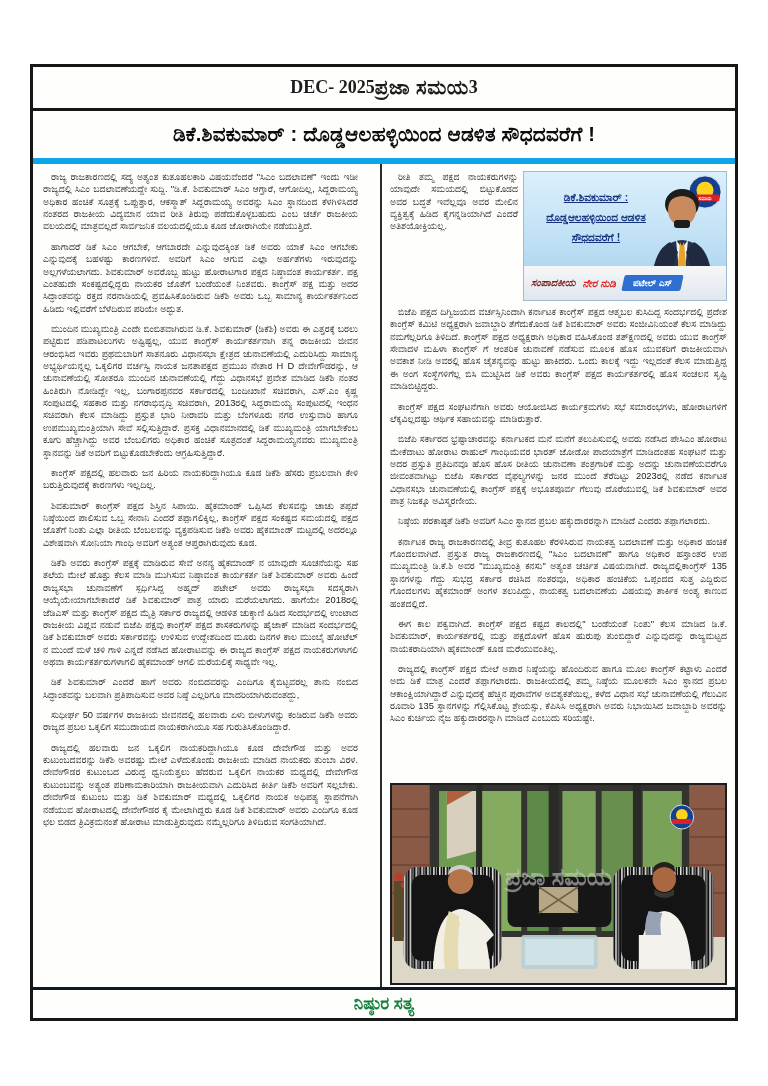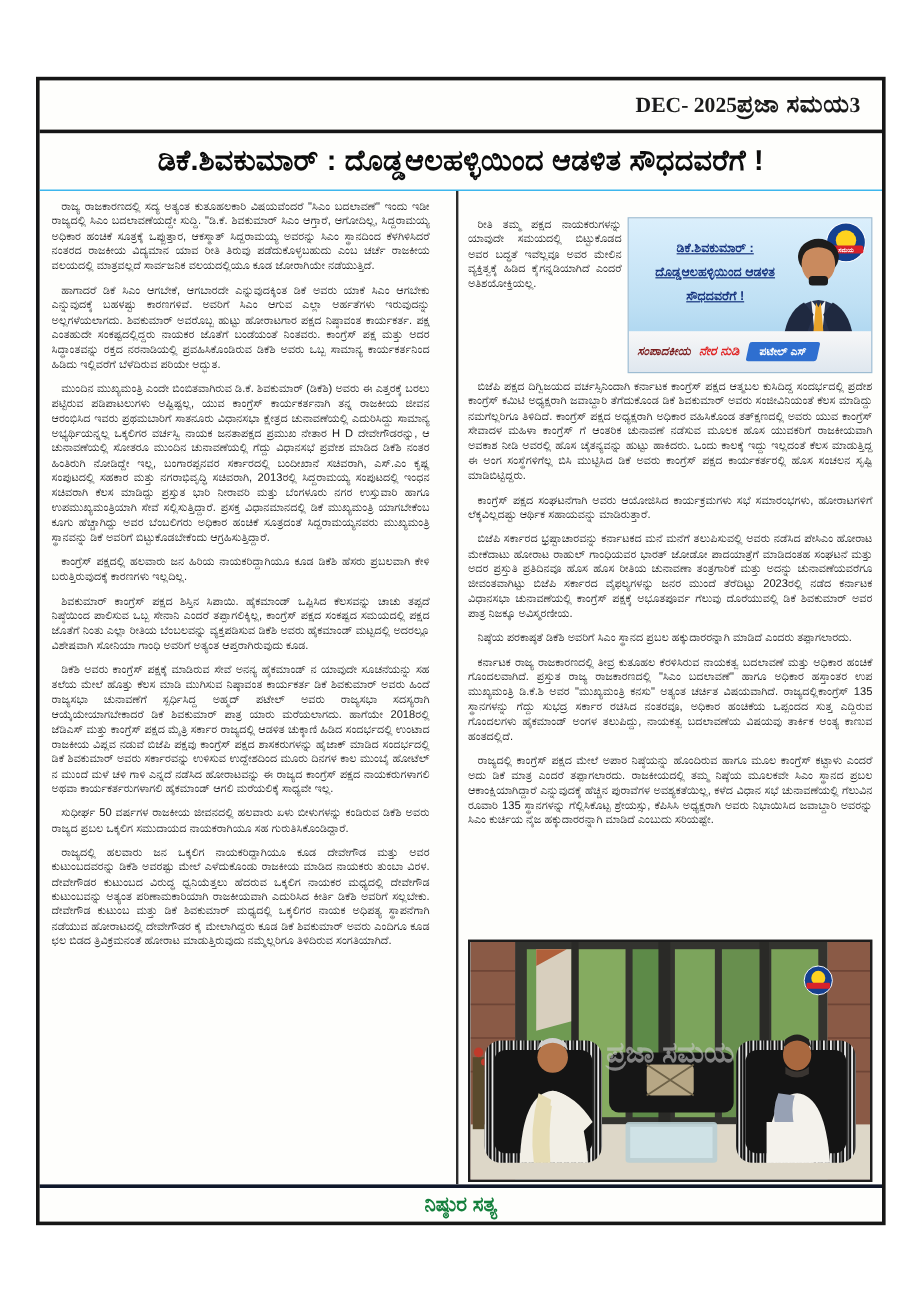--- a/index.html
+++ b/index.html
@@ -1,30 +1,30 @@
 <!DOCTYPE html>
 <html><head>
 <meta charset="utf-8">
 <style>
   html,body{margin:0;padding:0;}
   body{width:768px;height:1086px;position:relative;background:#ffffff;
        font-family:"Liberation Sans", sans-serif;color:#1b1b1b;}
   .frame{position:absolute;left:30px;top:64px;width:708px;height:957px;
          border:3px solid #161616;background:#fefefc;box-sizing:border-box;
          display:flex;flex-direction:column;}
-  .hdr{display:flex;justify-content:flex-end;align-items:center;height:41px;
+  .hdr{display:flex;justify-content:center;align-items:center;height:41px;
        border-bottom:3px solid #161616;padding:0 18px;flex:0 0 auto;}
   .hdr .date,.hdr .pgnum{font-family:"Liberation Serif", serif;font-weight:bold;font-size:18px;}
   .hdr .masthead{font-weight:bold;font-size:20px;letter-spacing:.5px;}
-  .headline{height:47px;border-bottom:1px solid #0ea5e9;display:flex;align-items:center;
-            justify-content:center;font-size:24px;font-weight:800;letter-spacing:.2px;
+  .headline{height:47px;border-bottom:6px solid #0ea5e9;display:flex;align-items:center;
+            justify-content:center;font-size:20px;font-weight:800;letter-spacing:.2px;
             flex:0 0 auto;color:#0c0c0c;}
   .bodyarea{flex:1 1 auto;display:flex;overflow:hidden;}
   .col-left{width:347px;flex:0 0 347px;padding:7px 22px 2px 10px;box-sizing:border-box;}
-  .col-right{flex:1 1 auto;border-left:2px solid #2b2b2b;padding:22px 8px 2px 8px;
+  .col-right{flex:1 1 auto;border-left:2px solid #2b2b2b;padding:7px 8px 2px 8px;
              box-sizing:border-box;display:flex;flex-direction:column;overflow:hidden;}
   p.art{font-size:9.3px;line-height:1.33;text-align:justify;margin:0 0 8px;
         text-indent:8px;color:#191919;}
   .toprow{display:flex;gap:5px;margin-bottom:5px;flex:0 0 auto;}
   .narrowtext{width:128px;flex:0 0 128px;}
   .narrowtext p.art{margin:0;}
   
   .adbox{flex:1 1 auto;height:130px;position:relative;overflow:hidden;
          background:linear-gradient(180deg,#dbeffc 0%,#bfe0f4 55%,#9dcdec 100%);
          border:1px solid #9dbcd2;box-sizing:border-box;}
@@ -62,20 +62,21 @@
 
   <div class="bodyarea">
 
     <div class="col-left">
       <p class="art">ರಾಜ್ಯ ರಾಜಕಾರಣದಲ್ಲಿ ಸದ್ಯ ಅತ್ಯಂತ ಕುತೂಹಲಕಾರಿ ವಿಷಯವೆಂದರೆ "ಸಿಎಂ ಬದಲಾವಣೆ" ಇಂದು ಇಡೀ ರಾಜ್ಯದಲ್ಲಿ ಸಿಎಂ ಬದಲಾವಣೆಯದ್ದೇ ಸುದ್ದಿ. "ಡಿ.ಕೆ. ಶಿವಕುಮಾರ್ ಸಿಎಂ ಆಗ್ತಾರೆ, ಆಗೋದಿಲ್ಲ, ಸಿದ್ದರಾಮಯ್ಯ ಅಧಿಕಾರ ಹಂಚಿಕೆ ಸೂತ್ರಕ್ಕೆ ಒಪ್ಪುತ್ತಾರ, ಆಕಸ್ಮಾತ್ ಸಿದ್ದರಾಮಯ್ಯ ಅವರನ್ನು ಸಿಎಂ ಸ್ಥಾನದಿಂದ ಕೆಳಗಿಳಿಸಿದರೆ ನಂತರದ ರಾಜಕೀಯ ವಿದ್ಯಮಾನ ಯಾವ ರೀತಿ ತಿರುವು ಪಡೆದುಕೊಳ್ಳಬಹುದು ಎಂಬ ಚರ್ಚೆ ರಾಜಕೀಯ ವಲಯದಲ್ಲಿ ಮಾತ್ರವಲ್ಲದೆ ಸಾರ್ವಜನಿಕ ವಲಯದಲ್ಲಿಯೂ ಕೂಡ ಜೋರಾಗಿಯೇ ನಡೆಯುತ್ತಿದೆ.</p>
       <p class="art">ಹಾಗಾದರೆ ಡಿಕೆ ಸಿಎಂ ಆಗಬೇಕೆ, ಆಗಬಾರದೇ ಎನ್ನುವುದಕ್ಕಿಂತ ಡಿಕೆ ಅವರು ಯಾಕೆ ಸಿಎಂ ಆಗಬೇಕು ಎನ್ನುವುದಕ್ಕೆ ಬಹಳಷ್ಟು ಕಾರಣಗಳಿವೆ. ಅವರಿಗೆ ಸಿಎಂ ಆಗುವ ಎಲ್ಲಾ ಅರ್ಹತೆಗಳು ಇರುವುದನ್ನು ಅಲ್ಲಗಳೆಯಲಾಗದು. ಶಿವಕುಮಾರ್ ಅವರೊಬ್ಬ ಹುಟ್ಟು ಹೋರಾಟಗಾರ ಪಕ್ಷದ ನಿಷ್ಠಾವಂತ ಕಾರ್ಯಕರ್ತ. ಪಕ್ಷ ಎಂತಹುದೇ ಸಂಕಷ್ಟದಲ್ಲಿದ್ದರು ನಾಯಕರ ಜೊತೆಗೆ ಬಂಡೆಯಂತೆ ನಿಂತವರು. ಕಾಂಗ್ರೆಸ್ ಪಕ್ಷ ಮತ್ತು ಅದರ ಸಿದ್ಧಾಂತವನ್ನು ರಕ್ತದ ನರನಾಡಿಯಲ್ಲಿ ಪ್ರವಹಿಸಿಕೊಂಡಿರುವ ಡಿಕೆಶಿ ಅವರು ಒಬ್ಬ ಸಾಮಾನ್ಯ ಕಾರ್ಯಕರ್ತನಿಂದ ಹಿಡಿದು ಇಲ್ಲಿವರೆಗೆ ಬೆಳೆದಿರುವ ಪರಿಯೇ ಅದ್ಭುತ.</p>
       <p class="art">ಮುಂದಿನ ಮುಖ್ಯಮಂತ್ರಿ ಎಂದೇ ಬಿಂಬಿತವಾಗಿರುವ ಡಿ.ಕೆ. ಶಿವಕುಮಾರ್ (ಡಿಕೆಶಿ) ಅವರು ಈ ಎತ್ತರಕ್ಕೆ ಬರಲು ಪಟ್ಟಿರುವ ಪಡಿಪಾಟಲುಗಳು ಅಷ್ಟಿಷ್ಟಲ್ಲ, ಯುವ ಕಾಂಗ್ರೆಸ್ ಕಾರ್ಯಕರ್ತನಾಗಿ ತನ್ನ ರಾಜಕೀಯ ಜೀವನ ಆರಂಭಿಸಿದ ಇವರು ಪ್ರಥಮಬಾರಿಗೆ ಸಾತನೂರು ವಿಧಾನಸಭಾ ಕ್ಷೇತ್ರದ ಚುನಾವಣೆಯಲ್ಲಿ ಎದುರಿಸಿದ್ದು ಸಾಮಾನ್ಯ ಅಭ್ಯರ್ಥಿಯನ್ನಲ್ಲ ಒಕ್ಕಲಿಗರ ವರ್ಚಸ್ವಿ ನಾಯಕ ಜನತಾಪಕ್ಷದ ಪ್ರಮುಖ ನೇತಾರ H D ದೇವೇಗೌಡರನ್ನು, ಆ ಚುನಾವಣೆಯಲ್ಲಿ ಸೋತರೂ ಮುಂದಿನ ಚುನಾವಣೆಯಲ್ಲಿ ಗೆದ್ದು ವಿಧಾನಸಭೆ ಪ್ರವೇಶ ಮಾಡಿದ ಡಿಕೆಶಿ ನಂತರ ಹಿಂತಿರುಗಿ ನೋಡಿದ್ದೇ ಇಲ್ಲ, ಬಂಗಾರಪ್ಪನವರ ಸರ್ಕಾರದಲ್ಲಿ ಬಂದೀಖಾನೆ ಸಚಿವರಾಗಿ, ಎಸ್.ಎಂ ಕೃಷ್ಣ ಸಂಪುಟದಲ್ಲಿ ಸಹಕಾರ ಮತ್ತು ನಗರಾಭಿವೃದ್ಧಿ ಸಚಿವರಾಗಿ, 2013ರಲ್ಲಿ ಸಿದ್ದರಾಮಯ್ಯ ಸಂಪುಟದಲ್ಲಿ ಇಂಧನ ಸಚಿವರಾಗಿ ಕೆಲಸ ಮಾಡಿದ್ದು ಪ್ರಸ್ತುತ ಭಾರಿ ನೀರಾವರಿ ಮತ್ತು ಬೆಂಗಳೂರು ನಗರ ಉಸ್ತುವಾರಿ ಹಾಗೂ ಉಪಮುಖ್ಯಮಂತ್ರಿಯಾಗಿ ಸೇವೆ ಸಲ್ಲಿಸುತ್ತಿದ್ದಾರೆ. ಪ್ರಸಕ್ತ ವಿಧಾನಮಾನದಲ್ಲಿ ಡಿಕೆ ಮುಖ್ಯಮಂತ್ರಿ ಯಾಗಬೇಕೆಂಬ ಕೂಗು ಹೆಚ್ಚಾಗಿದ್ದು ಅವರ ಬೆಂಬಲಿಗರು ಅಧಿಕಾರ ಹಂಚಿಕೆ ಸೂತ್ರದಂತೆ ಸಿದ್ದರಾಮಯ್ಯನವರು ಮುಖ್ಯಮಂತ್ರಿ ಸ್ಥಾನವನ್ನು ಡಿಕೆ ಅವರಿಗೆ ಬಿಟ್ಟುಕೊಡಬೇಕೆಂದು ಆಗ್ರಹಿಸುತ್ತಿದ್ದಾರೆ.</p>
       <p class="art">ಕಾಂಗ್ರೆಸ್ ಪಕ್ಷದಲ್ಲಿ ಹಲವಾರು ಜನ ಹಿರಿಯ ನಾಯಕರಿದ್ದಾಗಿಯೂ ಕೂಡ ಡಿಕೆಶಿ ಹೆಸರು ಪ್ರಬಲವಾಗಿ ಕೇಳಿ ಬರುತ್ತಿರುವುದಕ್ಕೆ ಕಾರಣಗಳು ಇಲ್ಲದಿಲ್ಲ.</p>
       <p class="art">ಶಿವಕುಮಾರ್ ಕಾಂಗ್ರೆಸ್ ಪಕ್ಷದ ಶಿಸ್ತಿನ ಸಿಪಾಯಿ. ಹೈಕಮಾಂಡ್ ಒಪ್ಪಿಸಿದ ಕೆಲಸವನ್ನು ಚಾಚು ತಪ್ಪದೆ ನಿಷ್ಠೆಯಿಂದ ಪಾಲಿಸುವ ಒಬ್ಬ ಸೇನಾನಿ ಎಂದರೆ ತಪ್ಪಾಗಲಿಕ್ಕಿಲ್ಲ, ಕಾಂಗ್ರೆಸ್ ಪಕ್ಷದ ಸಂಕಷ್ಟದ ಸಮಯದಲ್ಲಿ ಪಕ್ಷದ ಜೊತೆಗೆ ನಿಂತು ಎಲ್ಲಾ ರೀತಿಯ ಬೆಂಬಲವನ್ನು ವ್ಯಕ್ತಪಡಿಸುವ ಡಿಕೆಶಿ ಅವರು ಹೈಕಮಾಂಡ್ ಮಟ್ಟದಲ್ಲಿ ಅದರಲ್ಲೂ ವಿಶೇಷವಾಗಿ ಸೋನಿಯಾ ಗಾಂಧಿ ಅವರಿಗೆ ಅತ್ಯಂತ ಆಪ್ತರಾಗಿರುವುದು ಕೂಡ.</p>
       <p class="art">ಡಿಕೆಶಿ ಅವರು ಕಾಂಗ್ರೆಸ್ ಪಕ್ಷಕ್ಕೆ ಮಾಡಿರುವ ಸೇವೆ ಅನನ್ಯ ಹೈಕಮಾಂಡ್ ನ ಯಾವುದೇ ಸೂಚನೆಯನ್ನು ಸಹ ತಲೆಯ ಮೇಲೆ ಹೊತ್ತು ಕೆಲಸ ಮಾಡಿ ಮುಗಿಸುವ ನಿಷ್ಠಾವಂತ ಕಾರ್ಯಕರ್ತ ಡಿಕೆ ಶಿವಕುಮಾರ್ ಅವರು ಹಿಂದೆ ರಾಜ್ಯಸಭಾ ಚುನಾವಣೆಗೆ ಸ್ಪರ್ಧಿಸಿದ್ದ ಅಹ್ಮದ್ ಪಟೇಲ್ ಅವರು ರಾಜ್ಯಸಭಾ ಸದಸ್ಯರಾಗಿ ಆಯ್ಕೆಯೇಯಾಗಬೇಕಾದರೆ ಡಿಕೆ ಶಿವಕುಮಾರ್ ಪಾತ್ರ ಯಾರು ಮರೆಯಲಾಗದು. ಹಾಗೆಯೇ 2018ರಲ್ಲಿ ಜೆಡಿಎಸ್ ಮತ್ತು ಕಾಂಗ್ರೆಸ್ ಪಕ್ಷದ ಮೈತ್ರಿ ಸರ್ಕಾರ ರಾಜ್ಯದಲ್ಲಿ ಆಡಳಿತ ಚುಕ್ಕಾಣಿ ಹಿಡಿದ ಸಂದರ್ಭದಲ್ಲಿ ಉಂಟಾದ ರಾಜಕೀಯ ವಿಪ್ಲವ ನಡುವೆ ಬಿಜೆಪಿ ಪಕ್ಷವು ಕಾಂಗ್ರೆಸ್ ಪಕ್ಷದ ಶಾಸಕರುಗಳನ್ನು ಹೈಜಾಕ್ ಮಾಡಿದ ಸಂದರ್ಭದಲ್ಲಿ ಡಿಕೆ ಶಿವಕುಮಾರ್ ಅವರು ಸರ್ಕಾರವನ್ನು ಉಳಿಸುವ ಉದ್ದೇಶದಿಂದ ಮೂರು ದಿನಗಳ ಕಾಲ ಮುಂಬೈ ಹೋಟೆಲ್ ನ ಮುಂದೆ ಮಳೆ ಚಳಿ ಗಾಳಿ ಎನ್ನದೆ ನಡೆಸಿದ ಹೋರಾಟವನ್ನು ಈ ರಾಜ್ಯದ ಕಾಂಗ್ರೆಸ್ ಪಕ್ಷದ ನಾಯಕರುಗಳಾಗಲಿ ಅಥವಾ ಕಾರ್ಯಕರ್ತರುಗಳಾಗಲಿ ಹೈಕಮಾಂಡ್ ಆಗಲಿ ಮರೆಯಲಿಕ್ಕೆ ಸಾಧ್ಯವೇ ಇಲ್ಲ.</p>
+      <p class="art">ಡಿಕೆ ಶಿವಕುಮಾರ್ ಎಂದರೆ ಹಾಗೆ ಅವರು ನಂಬಿದವರನ್ನು ಎಂದಿಗೂ ಕೈಬಿಟ್ಟವರಲ್ಲ ತಾನು ನಂಬಿದ ಸಿದ್ಧಾಂತವನ್ನು ಬಲವಾಗಿ ಪ್ರತಿಪಾದಿಸುವ ಅವರ ನಿಷ್ಠೆ ಎಲ್ಲರಿಗೂ ಮಾದರಿಯಾಗಿರುವಂತದ್ದು,</p>
       <p class="art">ಸುಧೀರ್ಘ 50 ವರ್ಷಗಳ ರಾಜಕೀಯ ಜೀವನದಲ್ಲಿ ಹಲವಾರು ಏಳು ಬೀಳುಗಳನ್ನು ಕಂಡಿರುವ ಡಿಕೆಶಿ ಅವರು ರಾಜ್ಯದ ಪ್ರಬಲ ಒಕ್ಕಲಿಗ ಸಮುದಾಯದ ನಾಯಕರಾಗಿಯೂ ಸಹ ಗುರುತಿಸಿಕೊಂಡಿದ್ದಾರೆ.</p>
       <p class="art">ರಾಜ್ಯದಲ್ಲಿ ಹಲವಾರು ಜನ ಒಕ್ಕಲಿಗ ನಾಯಕರಿದ್ದಾಗಿಯೂ ಕೂಡ ದೇವೇಗೌಡ ಮತ್ತು ಅವರ ಕುಟುಂಬದವರನ್ನು ಡಿಕೆಶಿ ಅವರಷ್ಟು ಮೇಲೆ ಎಳೆದುಕೊಂಡು ರಾಜಕೀಯ ಮಾಡಿದ ನಾಯಕರು ತುಂಬಾ ವಿರಳ. ದೇವೇಗೌಡರ ಕುಟುಂಬದ ವಿರುದ್ಧ ಧ್ವನಿಯೆತ್ತಲು ಹೆದರುವ ಒಕ್ಕಲಿಗ ನಾಯಕರ ಮಧ್ಯದಲ್ಲಿ ದೇವೇಗೌಡ ಕುಟುಂಬವನ್ನು ಅತ್ಯಂತ ಪರಿಣಾಮಕಾರಿಯಾಗಿ ರಾಜಕೀಯವಾಗಿ ಎದುರಿಸಿದ ಕೀರ್ತಿ ಡಿಕೆಶಿ ಅವರಿಗೆ ಸಲ್ಲಬೇಕು. ದೇವೇಗೌಡ ಕುಟುಂಬ ಮತ್ತು ಡಿಕೆ ಶಿವಕುಮಾರ್ ಮಧ್ಯದಲ್ಲಿ ಒಕ್ಕಲಿಗರ ನಾಯಕ ಅಧಿಪತ್ಯ ಸ್ಥಾಪನೆಗಾಗಿ ನಡೆಯುವ ಹೋರಾಟದಲ್ಲಿ ದೇವೇಗೌಡರ ಕೈ ಮೇಲಾಗಿದ್ದರು ಕೂಡ ಡಿಕೆ ಶಿವಕುಮಾರ್ ಅವರು ಎಂದಿಗೂ ಕೂಡ ಛಲ ಬಿಡದ ತ್ರಿವಿಕ್ರಮನಂತೆ ಹೋರಾಟ ಮಾಡುತ್ತಿರುವುದು ನಮ್ಮೆಲ್ಲರಿಗೂ ತಿಳಿದಿರುವ ಸಂಗತಿಯಾಗಿದೆ.</p>
     </div>
 
     <div class="col-right">
 
       <div class="toprow">
         <div class="narrowtext">
           <p class="art">ರೀತಿ ತಮ್ಮ ಪಕ್ಷದ ನಾಯಕರುಗಳನ್ನು ಯಾವುದೇ ಸಮಯದಲ್ಲಿ ಬಿಟ್ಟುಕೊಡದ ಅವರ ಬದ್ಧತೆ ಇವೆಲ್ಲವೂ ಅವರ ಮೇಲಿನ ವ್ಯಕ್ತಿತ್ವಕ್ಕೆ ಹಿಡಿದ ಕೈಗನ್ನಡಿಯಾಗಿದೆ ಎಂದರೆ ಅತಿಶಯೋಕ್ತಿಯಲ್ಲ.</p>
         </div>
@@ -112,20 +113,21 @@
             <span class="byline"><span>ಪಟೇಲ್ ಎಸ್</span></span>
           </div>
         </div>
       </div>
 
       <p class="art">ಬಿಜೆಪಿ ಪಕ್ಷದ ದಿಗ್ವಿಜಯದ ವರ್ಚಸ್ಸಿನಿಂದಾಗಿ ಕರ್ನಾಟಕ ಕಾಂಗ್ರೆಸ್ ಪಕ್ಷದ ಆತ್ಮಬಲ ಕುಸಿದಿದ್ದ ಸಂದರ್ಭದಲ್ಲಿ ಪ್ರದೇಶ ಕಾಂಗ್ರೆಸ್ ಕಮಿಟಿ ಅಧ್ಯಕ್ಷರಾಗಿ ಜವಾಬ್ದಾರಿ ತೆಗೆದುಕೊಂಡ ಡಿಕೆ ಶಿವಕುಮಾರ್ ಅವರು ಸಂಜೀವಿನಿಯಂತೆ ಕೆಲಸ ಮಾಡಿದ್ದು ನಮಗೆಲ್ಲರಿಗೂ ತಿಳಿದಿದೆ. ಕಾಂಗ್ರೆಸ್ ಪಕ್ಷದ ಅಧ್ಯಕ್ಷರಾಗಿ ಅಧಿಕಾರ ವಹಿಸಿಕೊಂಡ ತತ್‌ಕ್ಷಣದಲ್ಲಿ ಅವರು ಯುವ ಕಾಂಗ್ರೆಸ್ ಸೇವಾದಳ ಮಹಿಳಾ ಕಾಂಗ್ರೆಸ್ ಗೆ ಆಂತರಿಕ ಚುನಾವಣೆ ನಡೆಸುವ ಮೂಲಕ ಹೊಸ ಯುವಕರಿಗೆ ರಾಜಕೀಯವಾಗಿ ಅವಕಾಶ ನೀಡಿ ಅವರಲ್ಲಿ ಹೊಸ ಚೈತನ್ಯವನ್ನು ಹುಟ್ಟು ಹಾಕಿದರು. ಒಂದು ಕಾಲಕ್ಕೆ ಇದ್ದು ಇಲ್ಲದಂತೆ ಕೆಲಸ ಮಾಡುತ್ತಿದ್ದ ಈ ಅಂಗ ಸಂಸ್ಥೆಗಳಿಗೆಲ್ಲ ಬಿಸಿ ಮುಟ್ಟಿಸಿದ ಡಿಕೆ ಅವರು ಕಾಂಗ್ರೆಸ್ ಪಕ್ಷದ ಕಾರ್ಯಕರ್ತರಲ್ಲಿ ಹೊಸ ಸಂಚಲನ ಸೃಷ್ಟಿ ಮಾಡಿಬಿಟ್ಟಿದ್ದರು.</p>
       <p class="art">ಕಾಂಗ್ರೆಸ್ ಪಕ್ಷದ ಸಂಘಟನೆಗಾಗಿ ಅವರು ಆಯೋಜಿಸಿದ ಕಾರ್ಯಕ್ರಮಗಳು ಸಭೆ ಸಮಾರಂಭಗಳು, ಹೋರಾಟಗಳಿಗೆ ಲೆಕ್ಕವಿಲ್ಲದಷ್ಟು ಆರ್ಥಿಕ ಸಹಾಯವನ್ನು ಮಾಡಿರುತ್ತಾರೆ.</p>
       <p class="art">ಬಿಜೆಪಿ ಸರ್ಕಾರದ ಭ್ರಷ್ಟಾಚಾರವನ್ನು ಕರ್ನಾಟಕದ ಮನೆ ಮನೆಗೆ ತಲುಪಿಸುವಲ್ಲಿ ಅವರು ನಡೆಸಿದ ಪೇಸಿಎಂ ಹೋರಾಟ ಮೇಕೆದಾಟು ಹೋರಾಟ ರಾಹುಲ್ ಗಾಂಧಿಯವರ ಭಾರತ್ ಜೋಡೋ ಪಾದಯಾತ್ರೆಗೆ ಮಾಡಿದಂತಹ ಸಂಘಟನೆ ಮತ್ತು ಅದರ ಪ್ರಸ್ತುತಿ ಪ್ರತಿದಿನವೂ ಹೊಸ ಹೊಸ ರೀತಿಯ ಚುನಾವಣಾ ತಂತ್ರಗಾರಿಕೆ ಮತ್ತು ಅದನ್ನು ಚುನಾವಣೆಯವರೆಗೂ ಜೀವಂತವಾಗಿಟ್ಟು ಬಿಜೆಪಿ ಸರ್ಕಾರದ ವೈಫಲ್ಯಗಳನ್ನು ಜನರ ಮುಂದೆ ತೆರೆದಿಟ್ಟು 2023ರಲ್ಲಿ ನಡೆದ ಕರ್ನಾಟಕ ವಿಧಾನಸಭಾ ಚುನಾವಣೆಯಲ್ಲಿ ಕಾಂಗ್ರೆಸ್ ಪಕ್ಷಕ್ಕೆ ಅಭೂತಪೂರ್ವ ಗೆಲುವು ದೊರೆಯುವಲ್ಲಿ ಡಿಕೆ ಶಿವಕುಮಾರ್ ಅವರ ಪಾತ್ರ ನಿಜಕ್ಕೂ ಅವಿಸ್ಮರಣೀಯ.</p>
       <p class="art">ನಿಷ್ಠೆಯ ಪರಕಾಷ್ಠತೆ ಡಿಕೆಶಿ ಅವರಿಗೆ ಸಿಎಂ ಸ್ಥಾನದ ಪ್ರಬಲ ಹಕ್ಕುದಾರರನ್ನಾಗಿ ಮಾಡಿದೆ ಎಂದರು ತಪ್ಪಾಗಲಾರದು.</p>
       <p class="art">ಕರ್ನಾಟಕ ರಾಜ್ಯ ರಾಜಕಾರಣದಲ್ಲಿ ತೀವ್ರ ಕುತೂಹಲ ಕೆರಳಿಸಿರುವ ನಾಯಕತ್ವ ಬದಲಾವಣೆ ಮತ್ತು ಅಧಿಕಾರ ಹಂಚಿಕೆ ಗೊಂದಲವಾಗಿದೆ. ಪ್ರಸ್ತುತ ರಾಜ್ಯ ರಾಜಕಾರಣದಲ್ಲಿ "ಸಿಎಂ ಬದಲಾವಣೆ" ಹಾಗೂ ಅಧಿಕಾರ ಹಸ್ತಾಂತರ ಉಪ ಮುಖ್ಯಮಂತ್ರಿ ಡಿ.ಕೆ.ಶಿ ಅವರ "ಮುಖ್ಯಮಂತ್ರಿ ಕನಸು" ಅತ್ಯಂತ ಚರ್ಚಿತ ವಿಷಯವಾಗಿದೆ. ರಾಜ್ಯದಲ್ಲಿಕಾಂಗ್ರೆಸ್ 135 ಸ್ಥಾನಗಳನ್ನು ಗೆದ್ದು ಸುಭದ್ರ ಸರ್ಕಾರ ರಚಿಸಿದ ನಂತರವೂ, ಅಧಿಕಾರ ಹಂಚಿಕೆಯ ಒಪ್ಪಂದದ ಸುತ್ತ ಎದ್ದಿರುವ ಗೊಂದಲಗಳು ಹೈಕಮಾಂಡ್ ಅಂಗಳ ತಲುಪಿದ್ದು, ನಾಯಕತ್ವ ಬದಲಾವಣೆಯ ವಿಷಯವು ತಾರ್ಕಿಕ ಅಂತ್ಯ ಕಾಣುವ ಹಂತದಲ್ಲಿದೆ.</p>
+      <p class="art">ಈಗ ಕಾಲ ಪಕ್ವವಾಗಿದೆ. ಕಾಂಗ್ರೆಸ್ ಪಕ್ಷದ ಕಷ್ಟದ ಕಾಲದಲ್ಲಿ" ಬಂಡೆಯಂತೆ ನಿಂತು" ಕೆಲಸ ಮಾಡಿದ ಡಿ.ಕೆ. ಶಿವಕುಮಾರ್, ಕಾರ್ಯಕರ್ತರಲ್ಲಿ ಮತ್ತು ಪಕ್ಷದೊಳಗೆ ಹೊಸ ಹುರುಪು ತುಂಬಿದ್ದಾರೆ ಎನ್ನುವುದನ್ನು ರಾಜ್ಯಮಟ್ಟದ ನಾಯಕರಾದಿಯಾಗಿ ಹೈಕಮಾಂಡ್ ಕೂಡ ಮರೆಯುವಂತಿಲ್ಲ.</p>
       <p class="art">ರಾಜ್ಯದಲ್ಲಿ ಕಾಂಗ್ರೆಸ್ ಪಕ್ಷದ ಮೇಲೆ ಅಪಾರ ನಿಷ್ಠೆಯನ್ನು ಹೊಂದಿರುವ ಹಾಗೂ ಮೂಲ ಕಾಂಗ್ರೆಸ್ ಕಟ್ಟಾಳು ಎಂದರೆ ಅದು ಡಿಕೆ ಮಾತ್ರ ಎಂದರೆ ತಪ್ಪಾಗಲಾರದು. ರಾಜಕೀಯದಲ್ಲಿ ತಮ್ಮ ನಿಷ್ಠೆಯ ಮೂಲಕವೇ ಸಿಎಂ ಸ್ಥಾನದ ಪ್ರಬಲ ಆಕಾಂಕ್ಷಿಯಾಗಿದ್ದಾರೆ ಎನ್ನುವುದಕ್ಕೆ ಹೆಚ್ಚಿನ ಪುರಾವೆಗಳ ಅವಶ್ಯಕತೆಯಿಲ್ಲ, ಕಳೆದ ವಿಧಾನ ಸಭೆ ಚುನಾವಣೆಯಲ್ಲಿ ಗೆಲುವಿನ ರೂವಾರಿ 135 ಸ್ಥಾನಗಳನ್ನು ಗೆಲ್ಲಿಸಿಕೊಟ್ಟ ಶ್ರೇಯಸ್ಸು, ಕೆಪಿಸಿಸಿ ಅಧ್ಯಕ್ಷರಾಗಿ ಅವರು ನಿಭಾಯಿಸಿದ ಜವಾಬ್ದಾರಿ ಅವರನ್ನು ಸಿಎಂ ಕುರ್ಚಿಯ ನೈಜ ಹಕ್ಕುದಾರರನ್ನಾಗಿ ಮಾಡಿದೆ ಎಂಬುದು ಸರಿಯಷ್ಟೇ.</p>
 
       <div class="photowrap">
         <svg viewBox="0 0 340 198" preserveAspectRatio="none">
           <defs>
             <pattern id="stripes" width="6" height="6" patternUnits="userSpaceOnUse">
               <rect width="6" height="6" fill="#101010"></rect>
               <rect x="0" width="1.6" height="6" fill="#e8e8e8"></rect>
               <rect x="3" width="1" height="6" fill="#9a9a9a"></rect>
             </pattern>

